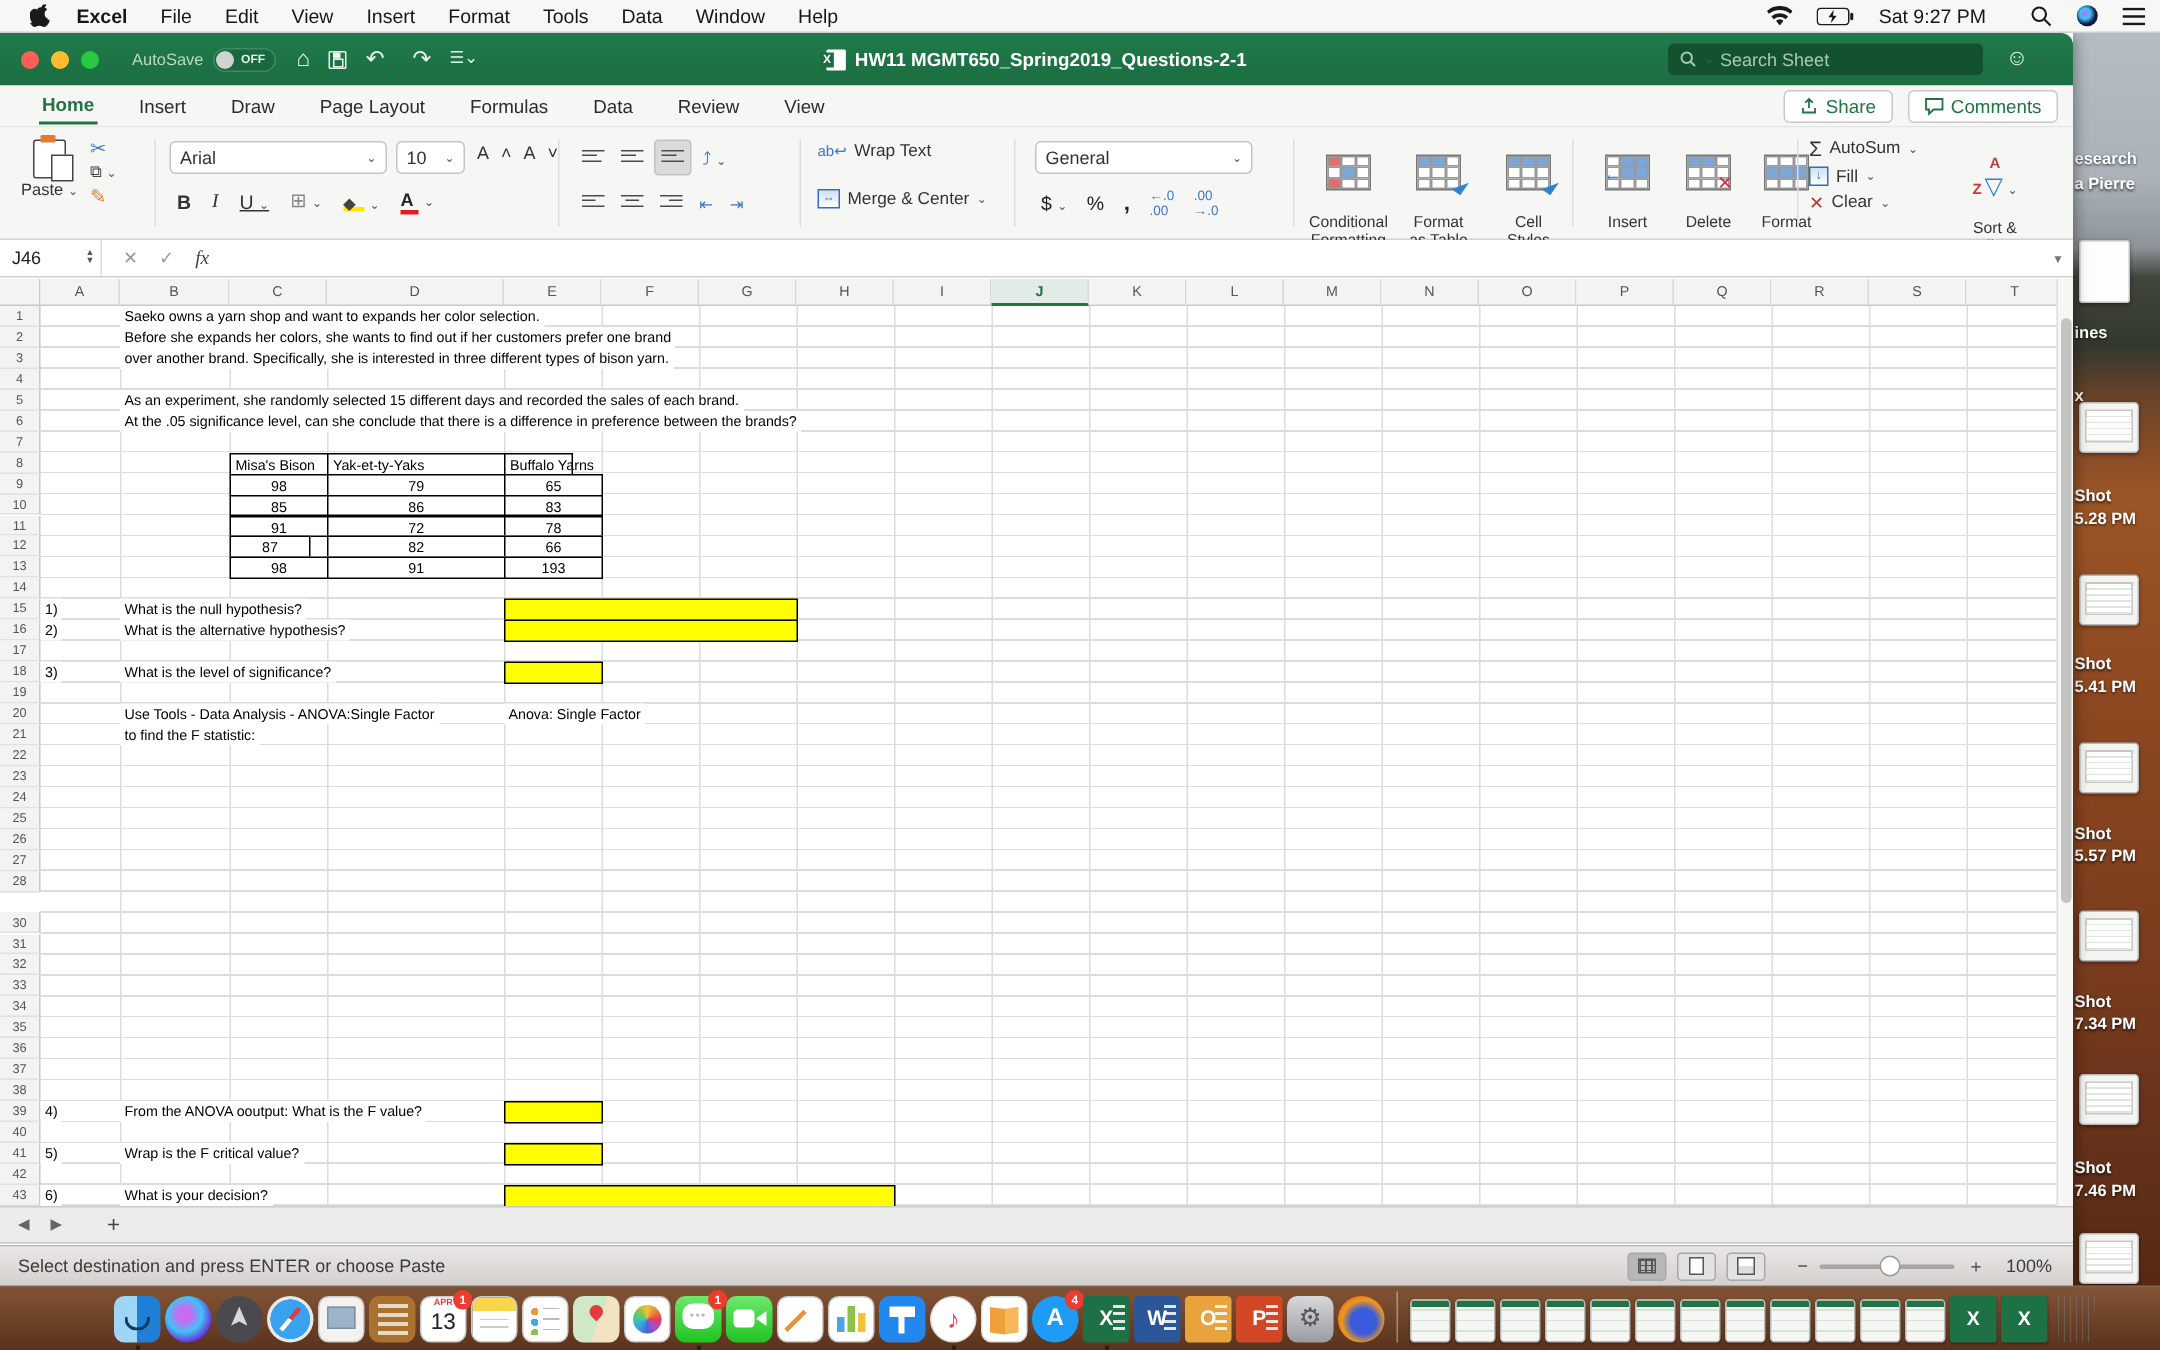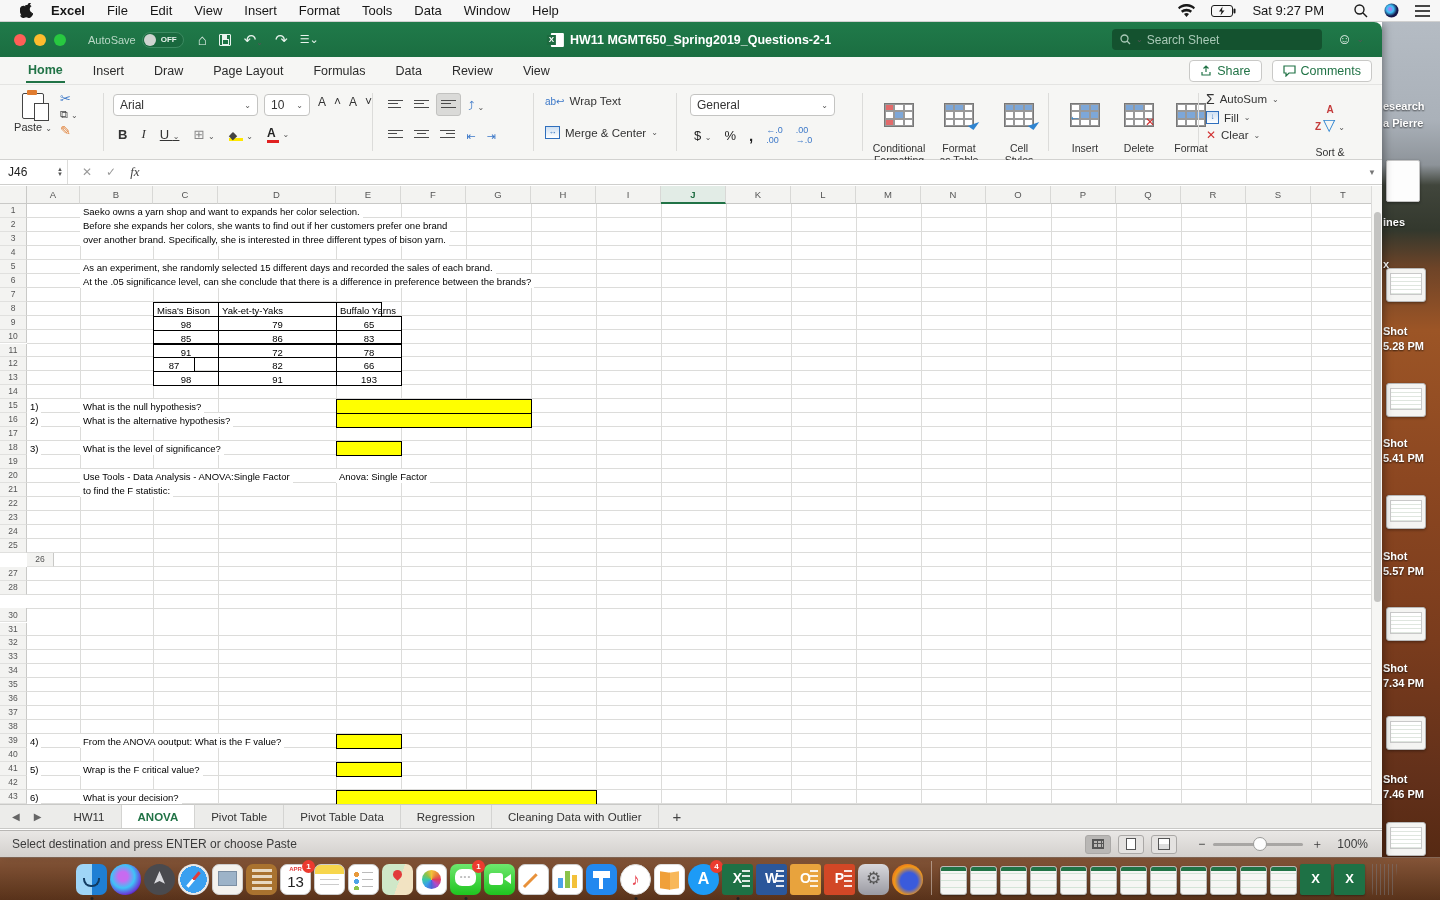--- a/index.html
+++ b/index.html
@@ -486,21 +486,21 @@
         <div class="rownum" style="top: 227.25px; height: 13.95px; line-height: 13.95px;">16</div>
         <div class="rownum" style="top: 241.2px; height: 13.95px; line-height: 13.95px;">17</div>
         <div class="rownum" style="top: 255.15px; height: 13.95px; line-height: 13.95px;">18</div>
         <div class="rownum" style="top: 269.1px; height: 13.95px; line-height: 13.95px;">19</div>
         <div class="rownum" style="top: 283.05px; height: 13.95px; line-height: 13.95px;">20</div>
         <div class="rownum" style="top: 297px; height: 13.95px; line-height: 13.95px;">21</div>
         <div class="rownum" style="top: 310.95px; height: 13.95px; line-height: 13.95px;">22</div>
         <div class="rownum" style="top: 324.9px; height: 13.95px; line-height: 13.95px;">23</div>
         <div class="rownum" style="top: 338.85px; height: 13.95px; line-height: 13.95px;">24</div>
         <div class="rownum" style="top: 352.8px; height: 13.95px; line-height: 13.95px;">25</div>
-        <div class="rownum" style="top: 366.75px; height: 13.95px; line-height: 13.95px; margin-left: 27px;">26</div>
+        <div class="rownum" style="top: 366.75px; height: 13.95px; line-height: 13.95px;">26</div>
         <div class="rownum" style="top: 380.7px; height: 13.95px; line-height: 13.95px;">27</div>
         <div class="rownum" style="top: 394.65px; height: 13.95px; line-height: 13.95px;">28</div>
         <div class="rownum" style="top: 422px; height: 13.95px; line-height: 13.95px;">29</div>
         <div class="rownum" style="top: 422.55px; height: 13.95px; line-height: 13.95px;">30</div>
         <div class="rownum" style="top: 436.5px; height: 13.95px; line-height: 13.95px;">31</div>
         <div class="rownum" style="top: 450.45px; height: 13.95px; line-height: 13.95px;">32</div>
         <div class="rownum" style="top: 464.4px; height: 13.95px; line-height: 13.95px;">33</div>
         <div class="rownum" style="top: 478.35px; height: 13.95px; line-height: 13.95px;">34</div>
         <div class="rownum" style="top: 492.3px; height: 13.95px; line-height: 13.95px;">35</div>
         <div class="rownum" style="top: 506.25px; height: 13.95px; line-height: 13.95px;">36</div>
@@ -544,21 +544,21 @@
         <div class="cell bord" style="left: 336px; top: 115.65px; height: 14.95px; width: 46px;">Buffalo Yarns</div>
         <div class="cell ctr bord" style="left: 153px; top: 129.6px; height: 14.95px; width: 66px;">98</div>
         <div class="cell ctr bord" style="left: 218px; top: 129.6px; height: 14.95px; width: 119px;">79</div>
         <div class="cell ctr bord" style="left: 336px; top: 129.6px; height: 14.95px; width: 66px;">65</div>
         <div class="cell ctr bord" style="left: 153px; top: 143.55px; height: 14.95px; width: 66px;">85</div>
         <div class="cell ctr bord" style="left: 218px; top: 143.55px; height: 14.95px; width: 119px;">86</div>
         <div class="cell ctr bord" style="left: 336px; top: 143.55px; height: 14.95px; width: 66px;">83</div>
         <div class="cell ctr bord" style="left: 153px; top: 157.5px; height: 14.95px; width: 66px;">91</div>
         <div class="cell ctr bord" style="left: 218px; top: 157.5px; height: 14.95px; width: 119px;">72</div>
         <div class="cell ctr bord" style="left: 336px; top: 157.5px; height: 14.95px; width: 66px;">78</div>
-        <div class="cell ctr bord" style="left: 153px; top: 171.45px; height: 14.95px; width: 42px; text-align: center;">87</div>
+        <div class="cell ctr bord" style="left: 153px; top: 171.45px; height: 14.95px; width: 54px; text-align: center;">87</div>
         <div class="cell ctr bord" style="left: 218px; top: 171.45px; height: 14.95px; width: 119px;">82</div>
         <div class="cell ctr bord" style="left: 336px; top: 171.45px; height: 14.95px; width: 66px;">66</div>
         <div class="cell ctr bord" style="left: 153px; top: 185.4px; height: 14.95px; width: 66px;">98</div>
         <div class="cell ctr bord" style="left: 218px; top: 185.4px; height: 14.95px; width: 119px;">91</div>
         <div class="cell ctr bord" style="left: 336px; top: 185.4px; height: 14.95px; width: 66px;">193</div>
         <div class="cell ov" style="left: 27px; top: 213.3px; height: 13.95px;">1)</div>
         <div class="cell ov" style="left: 80px; top: 213.3px; height: 13.95px;">What is the null hypothesis?</div>
         <div class="cell bord yel" style="left: 336px; top: 213.3px; height: 14.95px; width: 196px;"></div>
         <div class="cell ov" style="left: 27px; top: 227.25px; height: 13.95px;">2)</div>
         <div class="cell ov" style="left: 80px; top: 227.25px; height: 13.95px;">What is the alternative hypothesis?</div>
@@ -583,28 +583,20 @@
     <div id="vscroll">
         <div class="thumb"></div>
       </div>
   </div>
 
   <div id="tabbar">
     <div class="tabnav">
       <span>◀</span>
       <span>▶</span>
     </div>
-    <div id="sheettabs" style="display:flex;">
-        <div class="stab">HW11</div>
-        <div class="stab active">ANOVA</div>
-        <div class="stab">Pivot Table</div>
-        <div class="stab">Pivot Table Data</div>
-        <div class="stab">Regression</div>
-        <div class="stab">Cleaning Data with Outlier</div>
-      </div>
     <div class="addtab">
         <span>+</span>
       </div>
   </div>
 
   <div id="statusbar">
     <span class="msg">Select destination and press ENTER or choose Paste</span>
     <span class="spacer"></span>
     <span class="viewbtn sel">
         <span class="vb-grid"></span>

